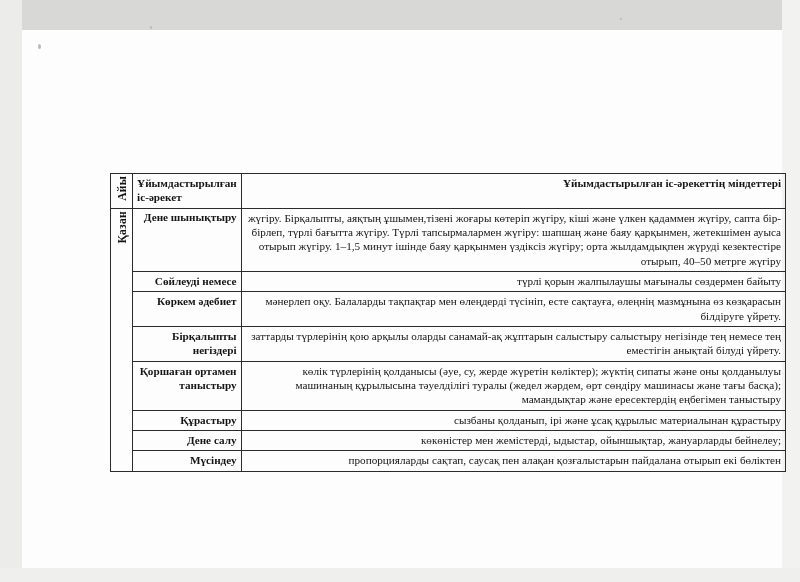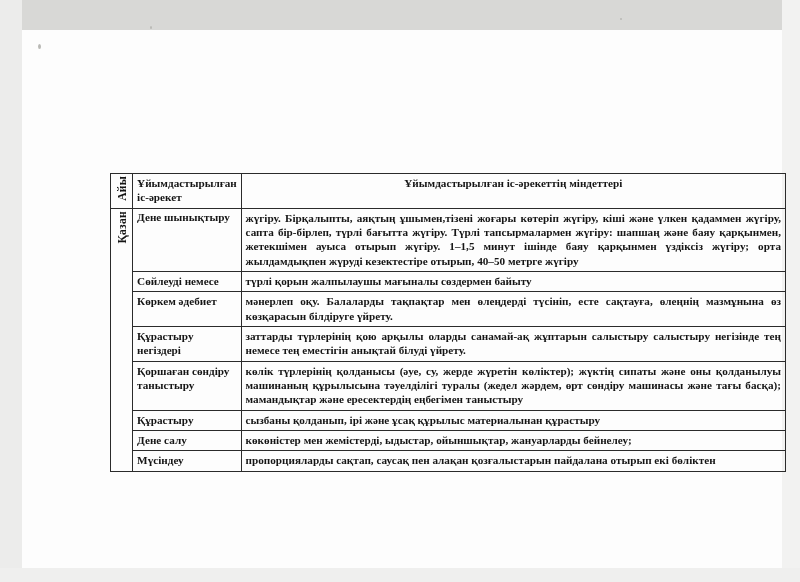--- a/index.html
+++ b/index.html
@@ -62,20 +62,21 @@
     background: transparent;
   }
   .doc-table td, .doc-table th {
     border: 1px solid #2b2b2b;
     vertical-align: top;
     padding: 2px 4px 3px 4px;
     font-size: 11.2px;
     line-height: 1.28;
     color: #151515;
     font-family: "Liberation Serif", serif;
+    text-align: right;
   }
   .col-month {
     width: 22px;
     text-align: center;
     vertical-align: middle;
   }
   .col-activity {
     width: 108px;
   }
   .col-tasks {
@@ -104,21 +105,20 @@
   }
   .activity-name {
     font-weight: bold;
     font-size: 11.3px;
     line-height: 1.3;
   }
   .task-text {
     font-size: 11.2px;
     line-height: 1.33;
     text-align: justify;
-    font-weight: bold;
   }
   .row-tall .activity-name { padding-top: 1px; }
 </style>
 </head>
 <body>
 
 <div class="page-scan">
   <div class="scan-edge-top"></div>
   <div class="scan-edge-left"></div>
   <div class="scan-edge-right"></div>
@@ -152,25 +152,25 @@
     </tr>
     <tr>
       <td class="activity-name">Сөйлеуді немесе</td>
       <td class="task-text">түрлі қорын жалпылаушы мағыналы сөздермен байыту</td>
     </tr>
     <tr>
       <td class="activity-name">Көркем әдебиет</td>
       <td class="task-text">мәнерлеп оқу. Балаларды тақпақтар мен өлеңдерді түсініп, есте сақтауға, өлеңнің мазмұнына өз көзқарасын білдіруге үйрету.</td>
     </tr>
     <tr>
-      <td class="activity-name">Құрастыру негіздері</td>
+      <td class="activity-name">Бірқалыпты негіздері</td>
       <td class="task-text">заттарды түрлерінің қою арқылы оларды санамай-ақ жұптарын салыстыру салыстыру негізінде тең немесе тең еместігін анықтай білуді үйрету.</td>
     </tr>
     <tr>
-      <td class="activity-name">Қоршаған сөндіру таныстыру</td>
+      <td class="activity-name">Қоршаған ортамен таныстыру</td>
       <td class="task-text">көлік түрлерінің қолданысы (әуе, су, жерде жүретін көліктер); жүктің сипаты және оны қолданылуы машинаның құрылысына тәуелділігі туралы (жедел жәрдем, өрт сөндіру машинасы және тағы басқа); мамандықтар және ересектердің еңбегімен таныстыру</td>
     </tr>
     <tr>
       <td class="activity-name">Құрастыру</td>
       <td class="task-text">сызбаны қолданып, ірі және ұсақ құрылыс материалынан құрастыру</td>
     </tr>
     <tr>
       <td class="activity-name">Дене салу</td>
       <td class="task-text">көкөністер мен жемістерді, ыдыстар, ойыншықтар, жануарларды бейнелеу;</td>
     </tr>

